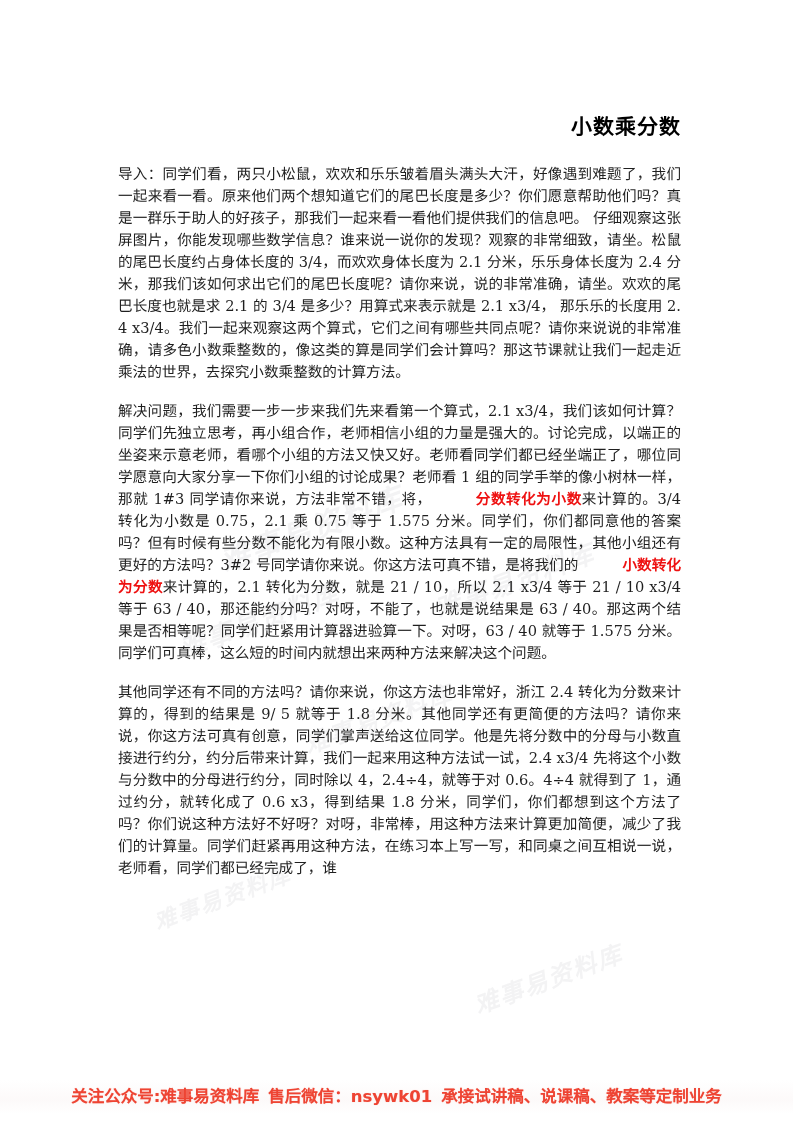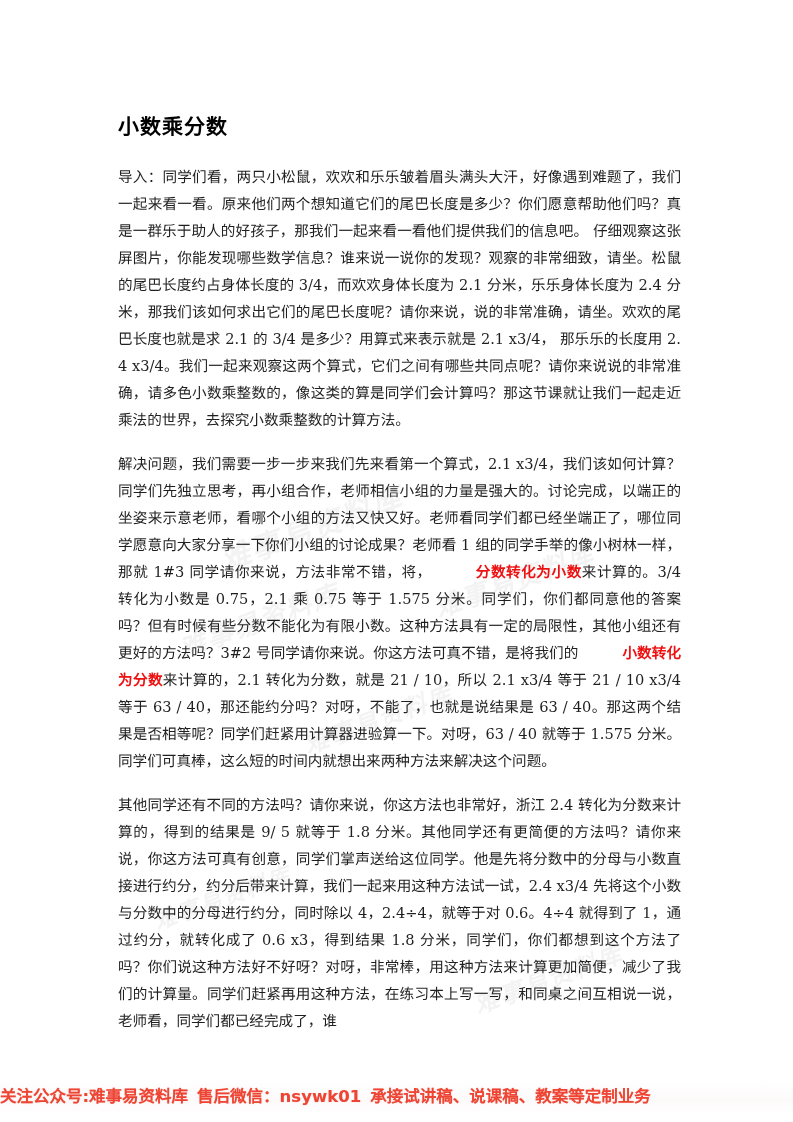--- a/index.html
+++ b/index.html
@@ -62,41 +62,41 @@
     z-index: 2;
   }
 
   .doc-title {
     margin: 0;
     padding: 0;
     font-family: "DejaVu Serif", "Liberation Serif", serif;
     font-weight: 700;
     font-size: 21px;
     line-height: 26px;
-    text-align: left;
+    text-align: right;
     letter-spacing: 1px;
     position: absolute;
     left: 0;
     top: 114px;
     width: 563px;
     color: #000000;
   }
 
   .body-block {
     position: absolute;
     left: 0;
     top: 163px;
     width: 563px;
   }
 
   p.para {
     margin: 0 0 17px 0;
     padding: 0;
     font-size: 14.6px;
-    line-height: 27px;
+    line-height: 22px;
     text-align: justify;
     text-justify: inter-ideograph;
     color: #1f1f1f;
     font-family: "DejaVu Serif", "Liberation Serif", serif;
     word-break: break-all;
   }
   p.para:last-child { margin-bottom: 12px; }
 
   .hl {
     color: #ee1111;
@@ -106,21 +106,21 @@
 
   
   .footer-banner {
     position: absolute;
     left: 0;
     bottom: 8px;
     width: 793px;
     height: 34px;
     display: flex;
     align-items: center;
-    justify-content: flex-start;
+    justify-content: center;
     z-index: 3;
   }
   .footer-text {
     font-family: "DejaVu Sans", "Liberation Sans", sans-serif;
     font-weight: 700;
     font-size: 16.5px;
     line-height: 22px;
     color: #ee4433;
     white-space: nowrap;
     letter-spacing: 0px;

